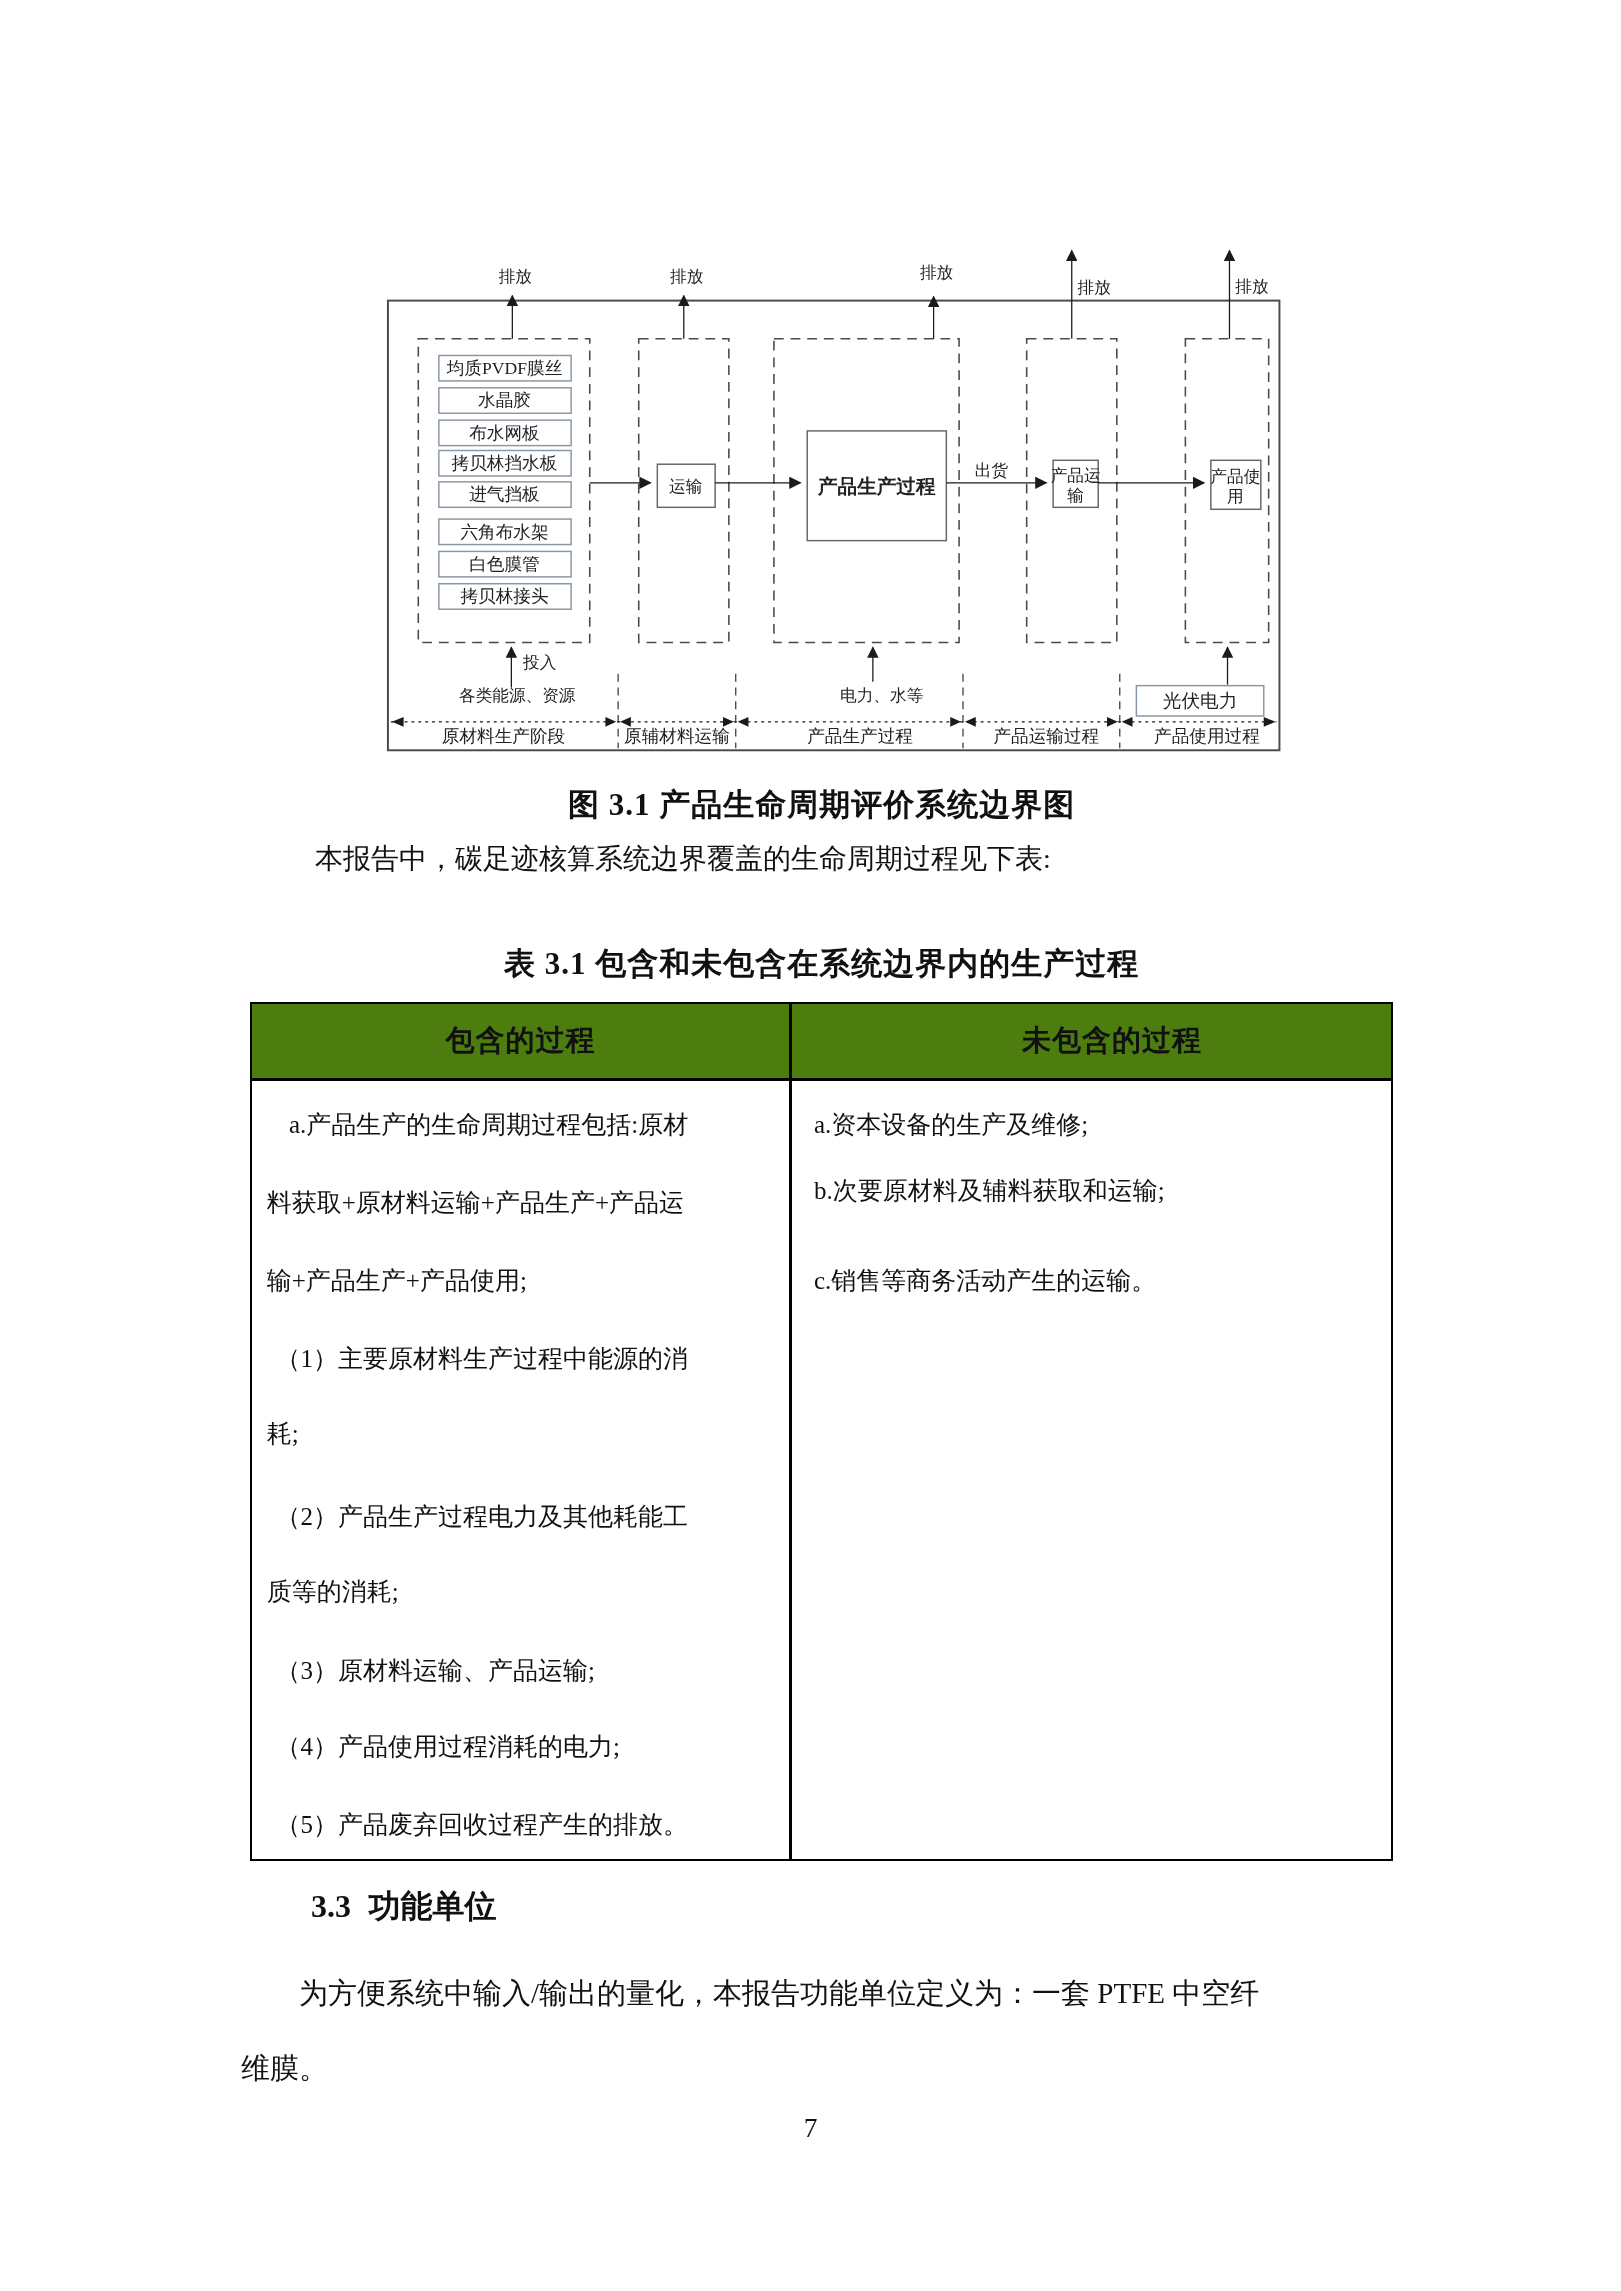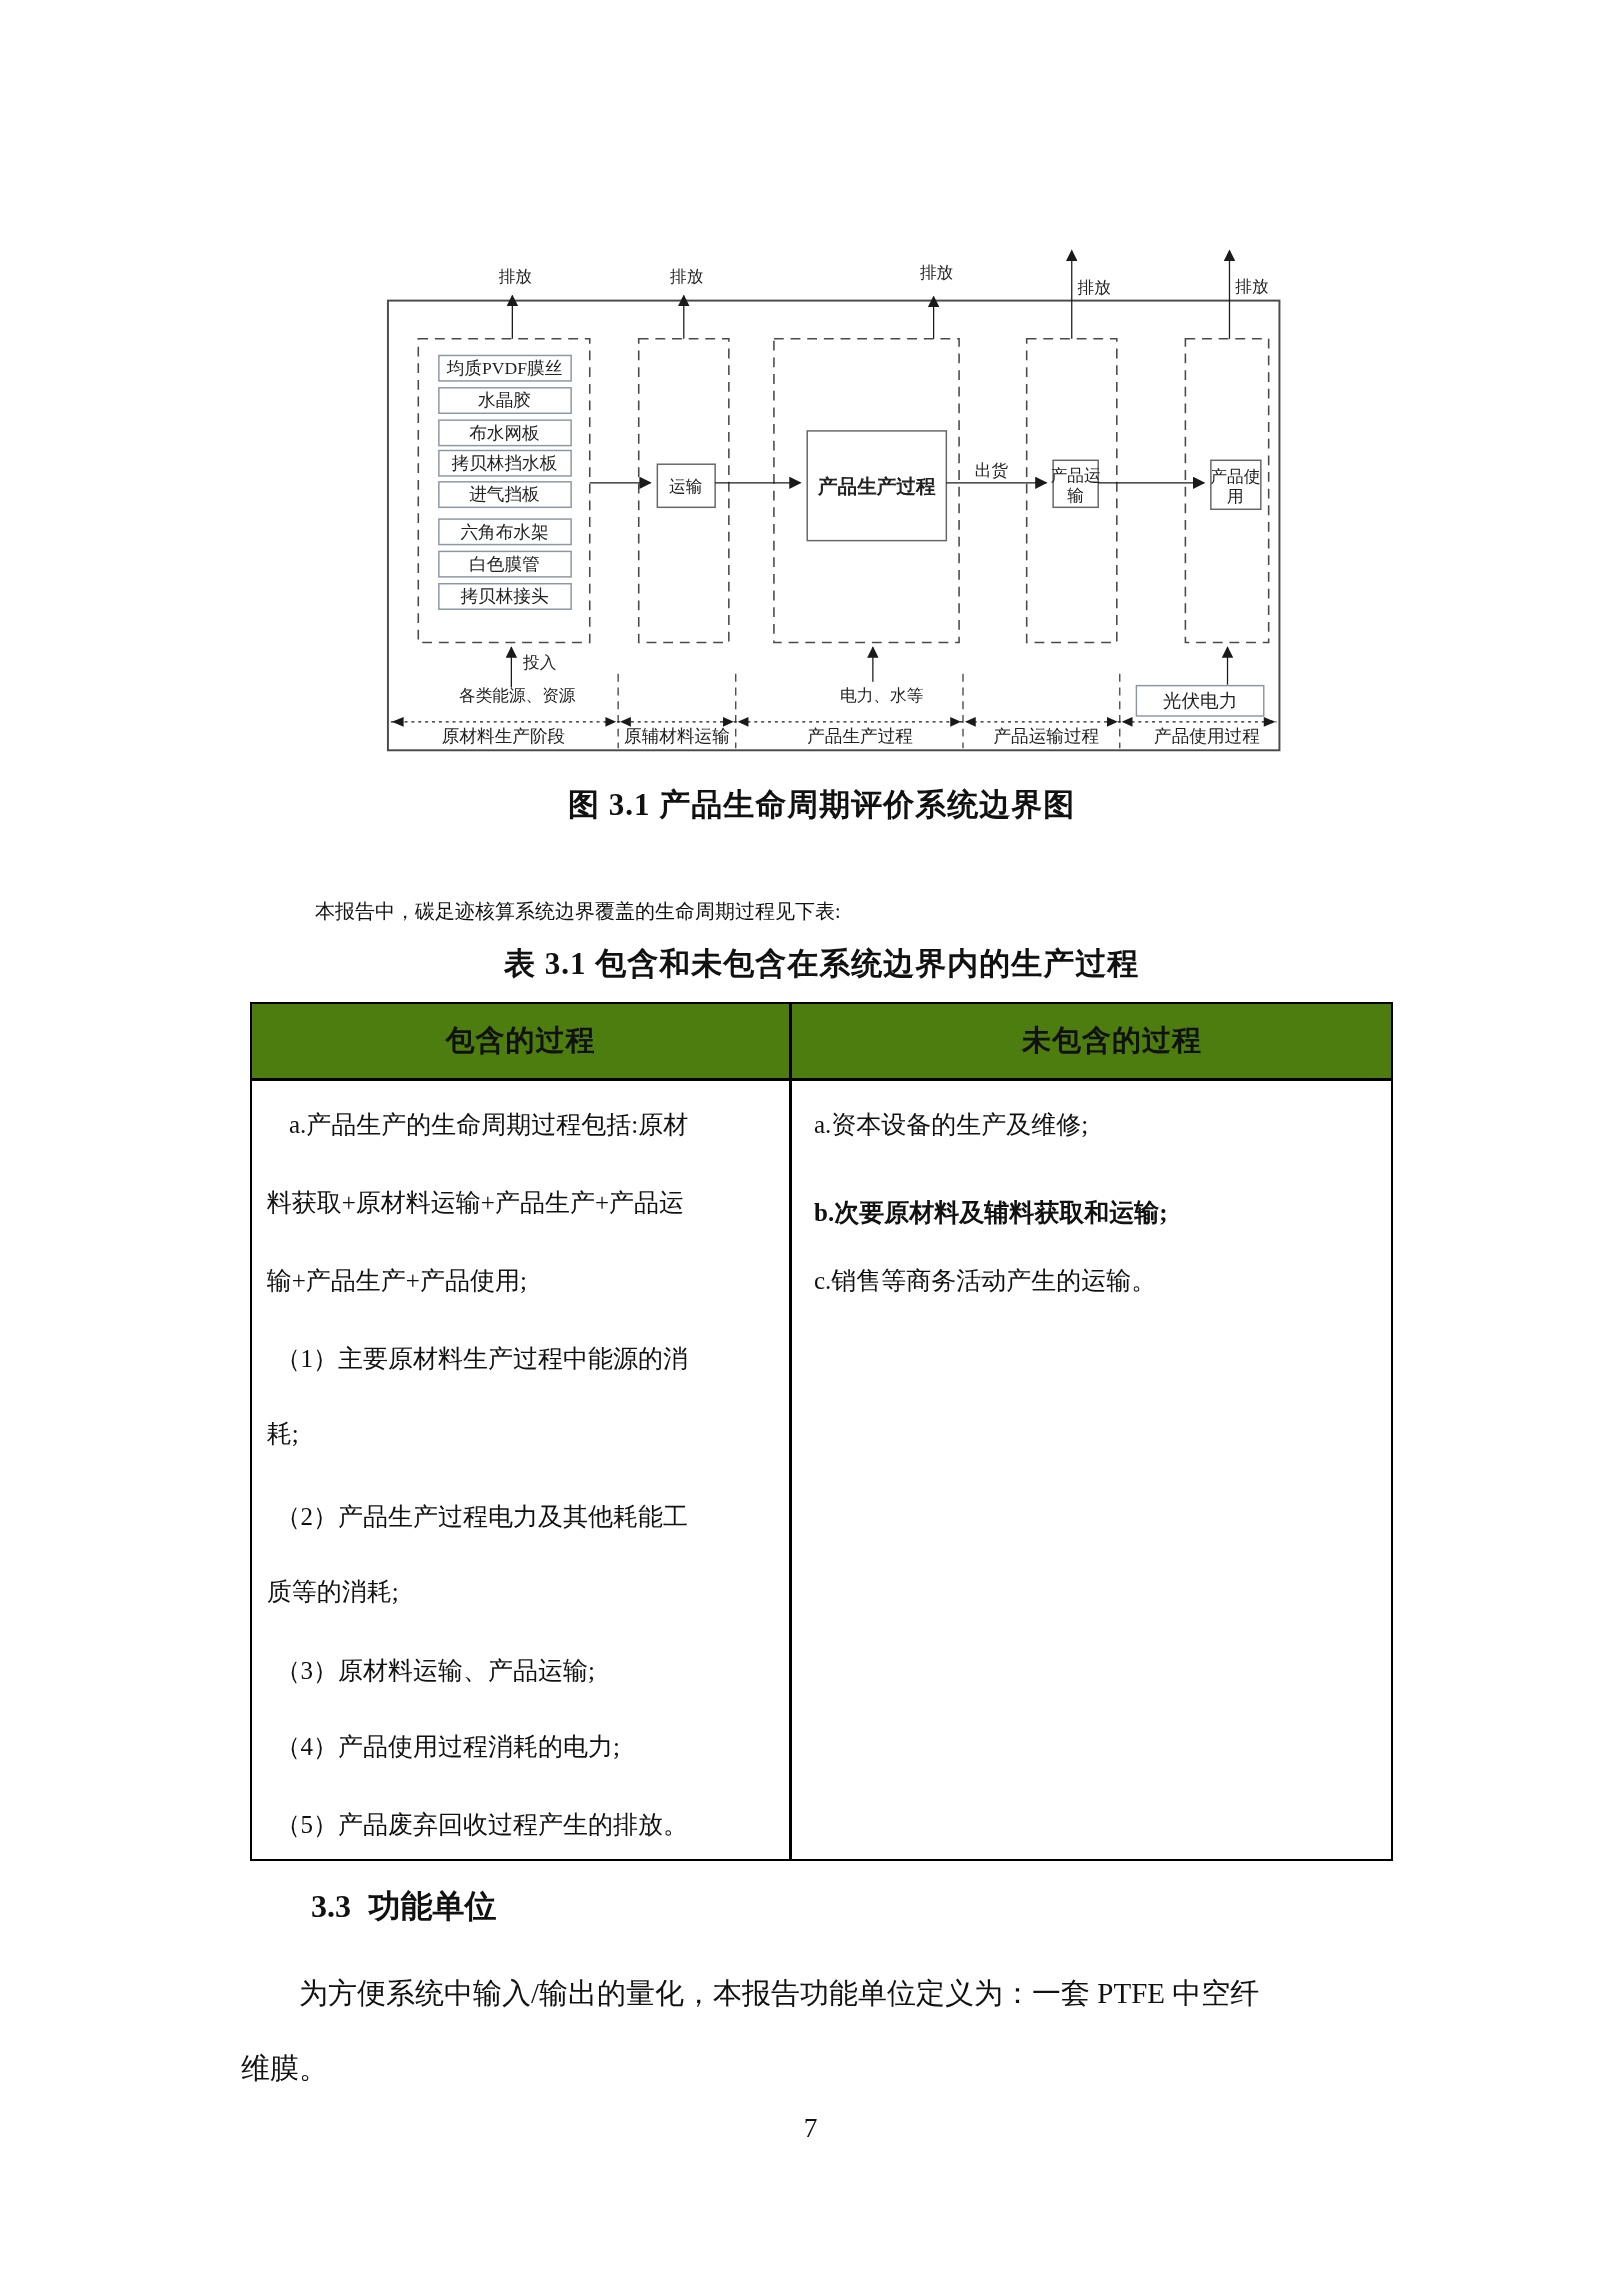--- a/index.html
+++ b/index.html
@@ -17,21 +17,21 @@
   .figure-svg text{font-family:"Liberation Serif","DejaVu Serif",serif;fill:#222;}
   .t17{font-size:17px;}
   .t18{font-size:18px;}
   .t19{font-size:19px;}
   .t20b{font-size:20px;font-weight:bold;}
   
   .fig-caption{
     position:absolute;left:250px;top:784px;width:1143px;
     text-align:center;font-size:31px;font-weight:bold;letter-spacing:1px;
   }
-  .para-1{position:absolute;left:315px;top:898px;font-size:20px;}
+  .para-1{position:absolute;left:315px;top:840px;font-size:28px;}
   .table-caption{
     position:absolute;left:250px;top:943px;width:1143px;
     text-align:center;font-size:31px;font-weight:bold;letter-spacing:1px;
   }
   
   .boundary-table{
     position:absolute;left:250px;top:1002px;width:1143px;height:859px;
     border:2.9px solid #000;box-sizing:border-box;background:#fff;
   }
   .thead{
@@ -190,21 +190,21 @@
     <div class="cell-line ln-l" style="top:260px;">输+产品生产+产品使用;</div>
     <div class="cell-line ln-lp" style="top:338px;">（1）主要原材料生产过程中能源的消</div>
     <div class="cell-line ln-l" style="top:413px;">耗;</div>
     <div class="cell-line ln-lp" style="top:496px;">（2）产品生产过程电力及其他耗能工</div>
     <div class="cell-line ln-l" style="top:571px;">质等的消耗;</div>
     <div class="cell-line ln-lp" style="top:650px;">（3）原材料运输、产品运输;</div>
     <div class="cell-line ln-lp" style="top:726px;">（4）产品使用过程消耗的电力;</div>
     <div class="cell-line ln-lp" style="top:804px;">（5）产品废弃回收过程产生的排放。</div>
 
     <div class="cell-line ln-r" style="top:104px;">a.资本设备的生产及维修;</div>
-    <div class="cell-line ln-r" style="top:192px;font-weight:bold;">b.次要原材料及辅料获取和运输;</div>
+    <div class="cell-line ln-r" style="top:170px;">b.次要原材料及辅料获取和运输;</div>
     <div class="cell-line ln-r" style="top:260px;">c.销售等商务活动产生的运输。</div>
   </div>
 
   <div class="section-heading">
     <span class="sec-num">3.3</span><span>功能单位</span>
   </div>
 
   <div class="para-2a">为方便系统中输入/输出的量化，本报告功能单位定义为：一套 PTFE 中空纤</div>
   <div class="para-2b">维膜。</div>
 

